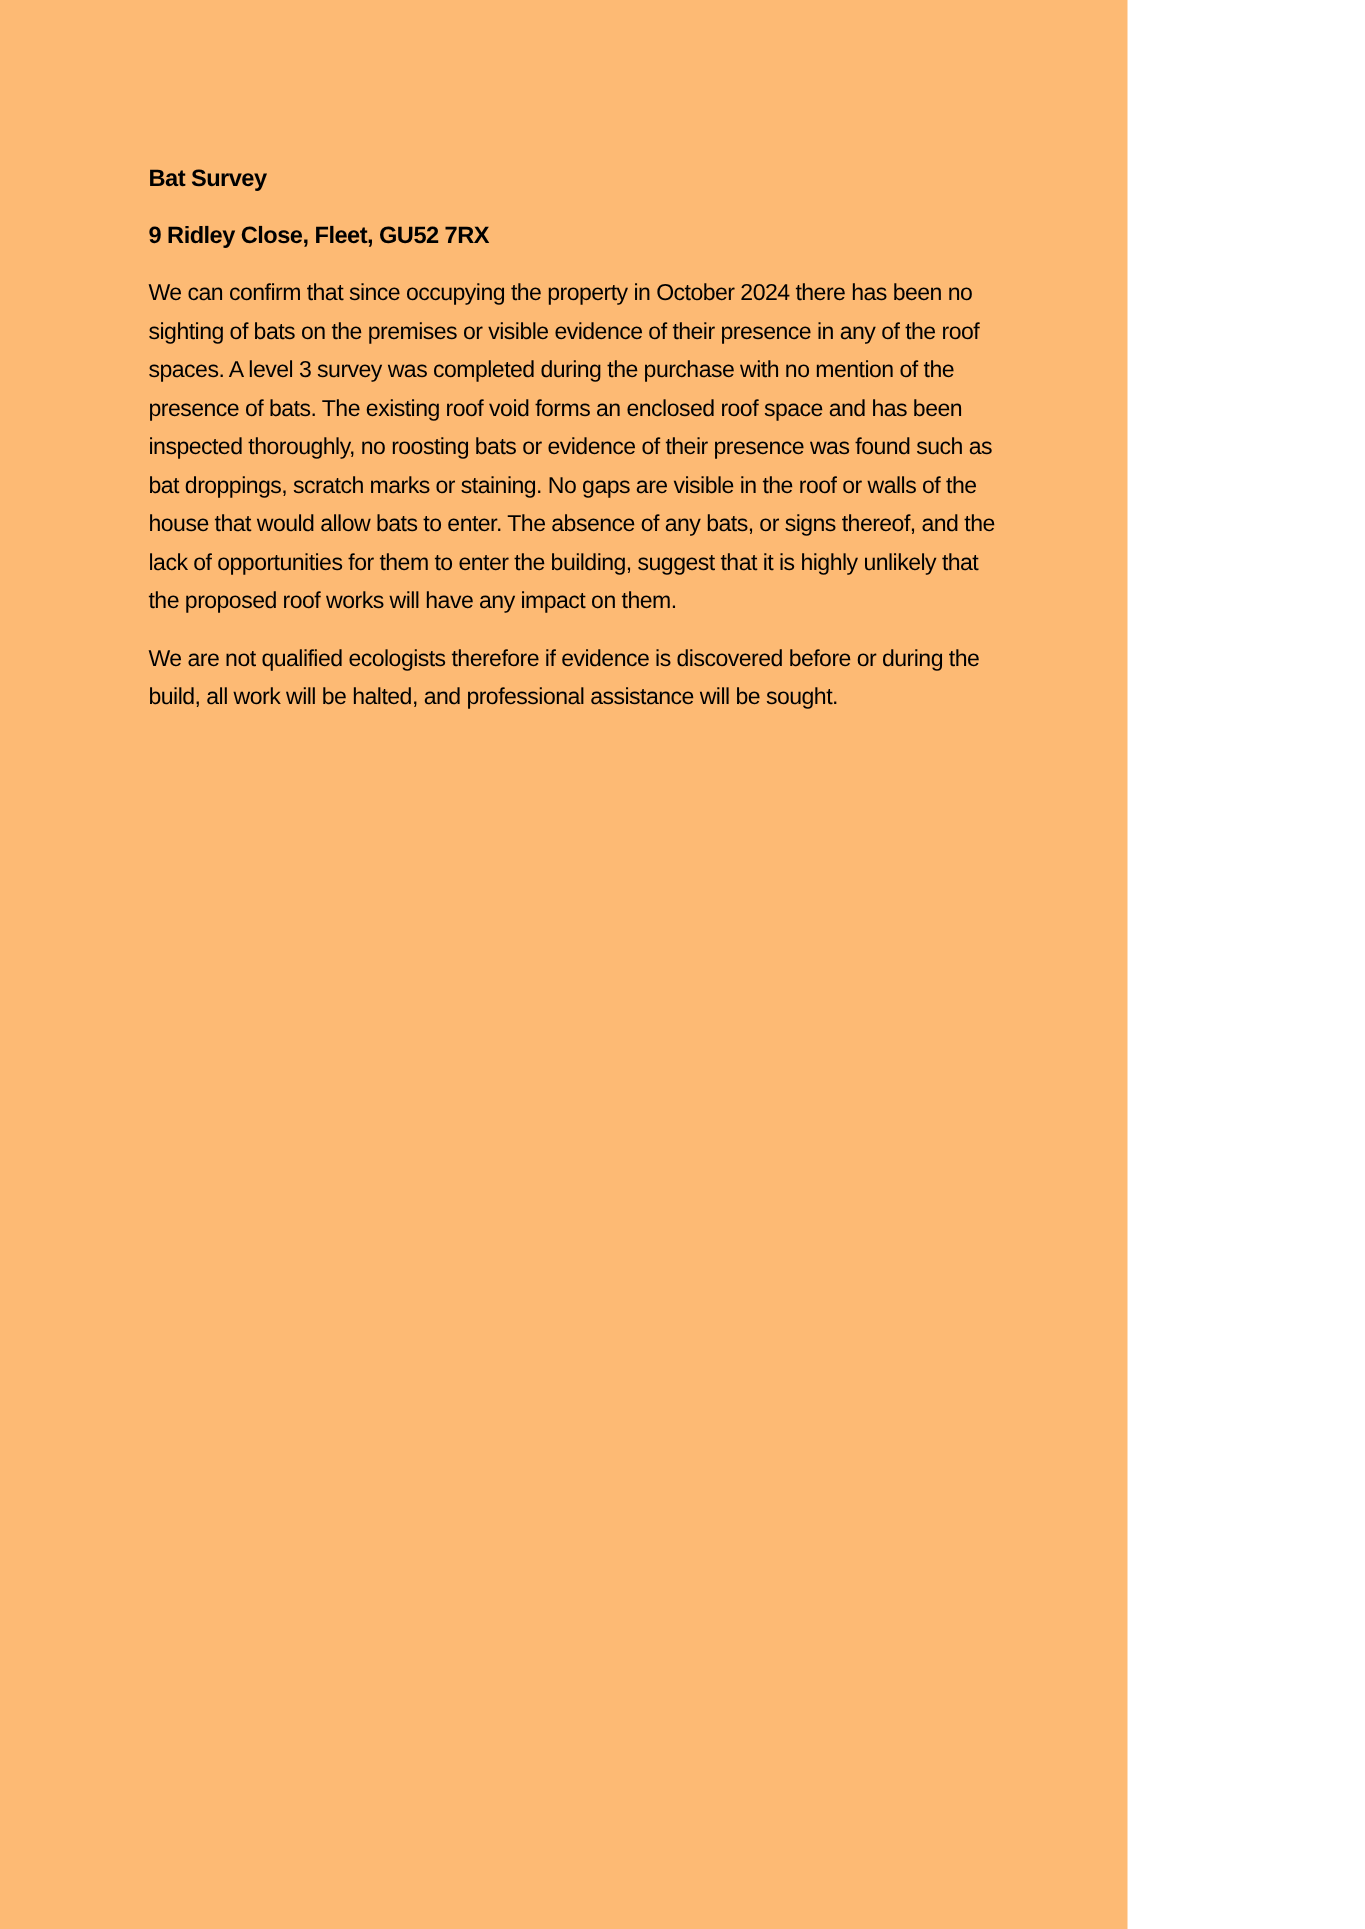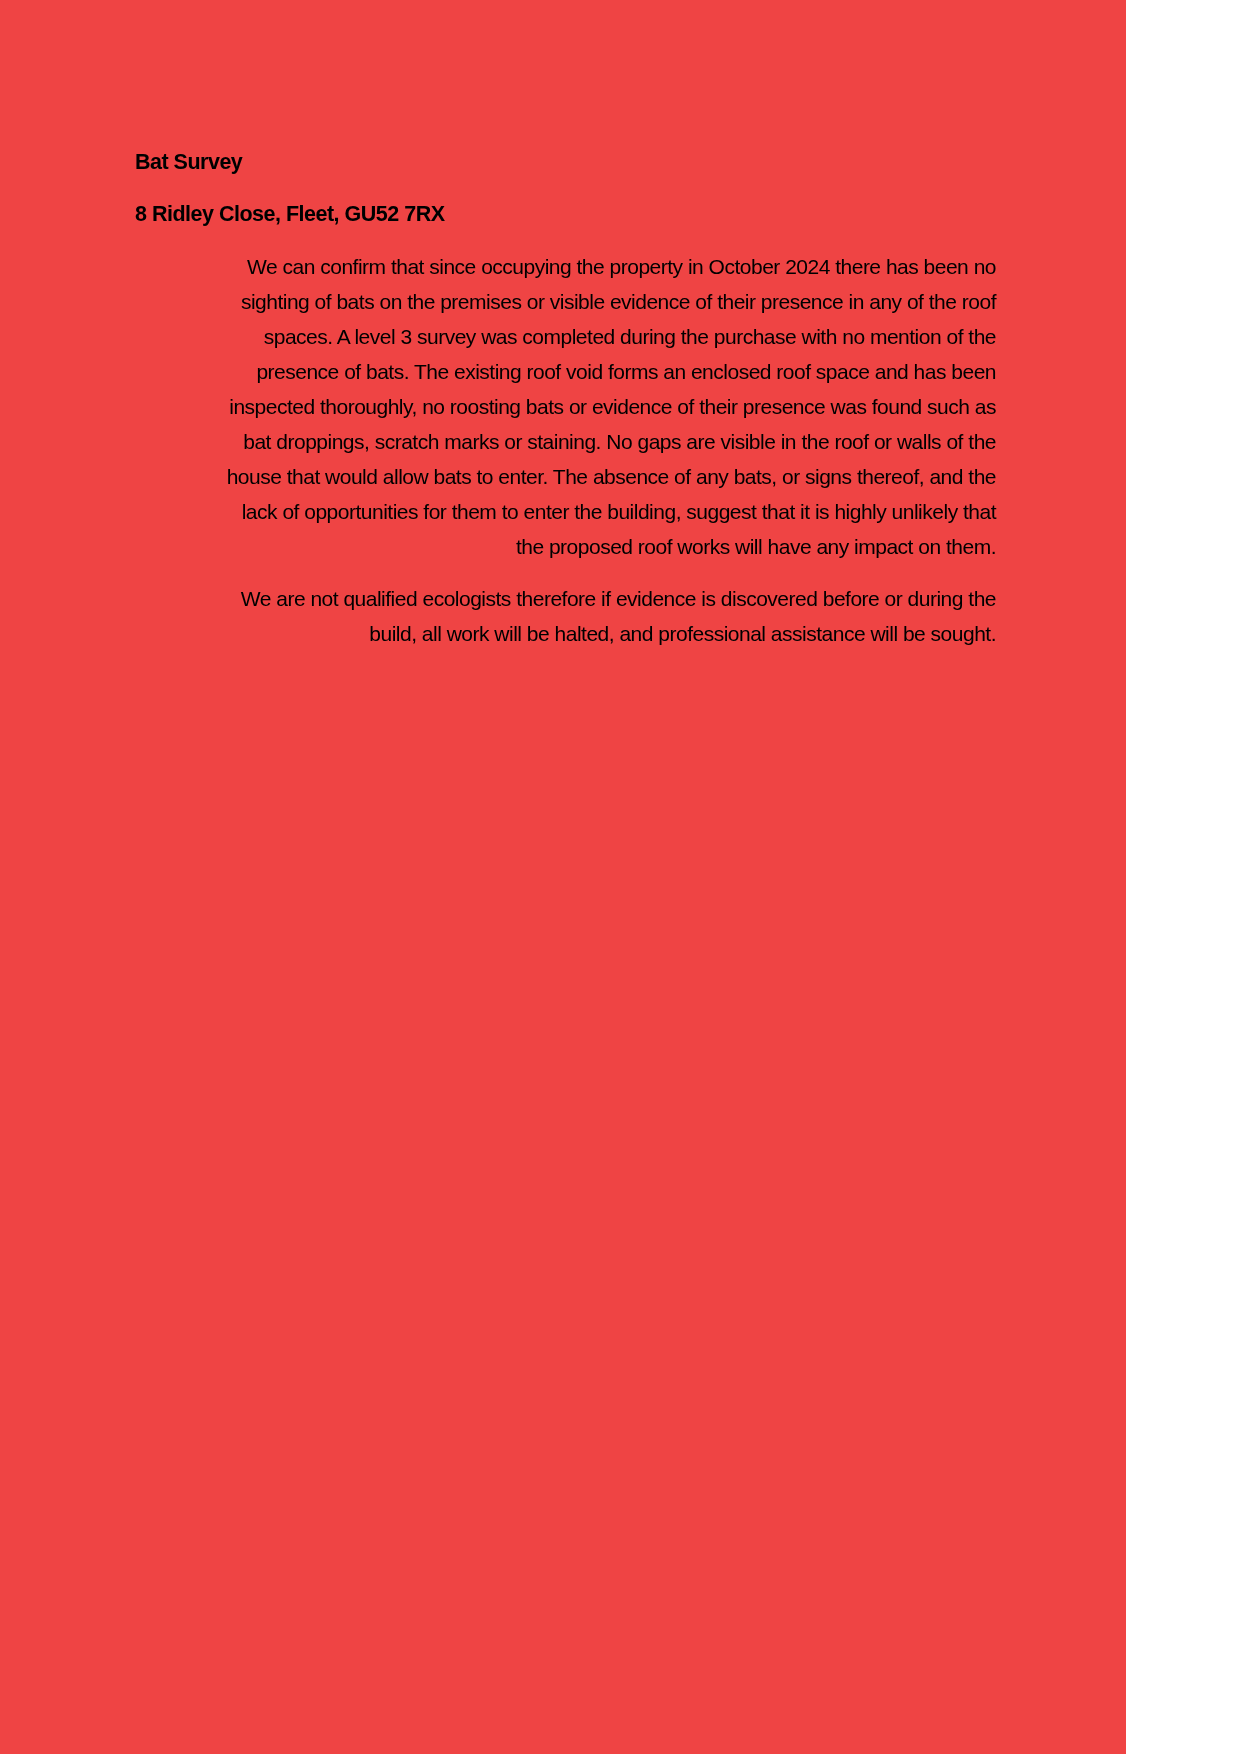--- a/index.html
+++ b/index.html
@@ -2,55 +2,54 @@
 <html><head>
 <meta charset="utf-8">
 <style>
   html, body {
     margin: 0;
     padding: 0;
     background: #ffffff;
   }
   .page {
     position: relative;
-    width: 1126px;
+    width: 1025px;
     height: 1754px;
-    background: #ef4444;
+    background: #fdba74;
     box-sizing: border-box;
     padding: 145px 130px 0 135px;
     overflow: hidden;
     font-family: "Liberation Sans", "DejaVu Sans", sans-serif;
     color: #000000;
     font-size: 21px;
     line-height: 35px;
     letter-spacing: -0.5px;
   }
   .doc-heading {
     font-size: 21.5px;
     font-weight: 700;
     margin: 0 0 17px 0;
     white-space: pre;
   }
   .doc-paragraph {
     margin: 0 0 17px 0;
     white-space: pre;
-    text-align: right;
   }
   .doc-signature {
     margin: 0;
     white-space: pre;
   }
 </style>
 </head>
 <body>
 
 <div class="page">
   <h1 class="doc-heading">Bat Survey</h1>
 
-  <h2 class="doc-heading">8 Ridley Close, Fleet, GU52 7RX</h2>
+  <h2 class="doc-heading">9 Ridley Close, Fleet, GU52 7RX</h2>
 
   <p class="doc-paragraph">We can confirm that since occupying the property in October 2024 there has been no
 sighting of bats on the premises or visible evidence of their presence in any of the roof
 spaces. A level 3 survey was completed during the purchase with no mention of the
 presence of bats. The existing roof void forms an enclosed roof space and has been
 inspected thoroughly, no roosting bats or evidence of their presence was found such as
 bat droppings, scratch marks or staining. No gaps are visible in the roof or walls of the
 house that would allow bats to enter. The absence of any bats, or signs thereof, and the
 lack of opportunities for them to enter the building, suggest that it is highly unlikely that
 the proposed roof works will have any impact on them.</p>

